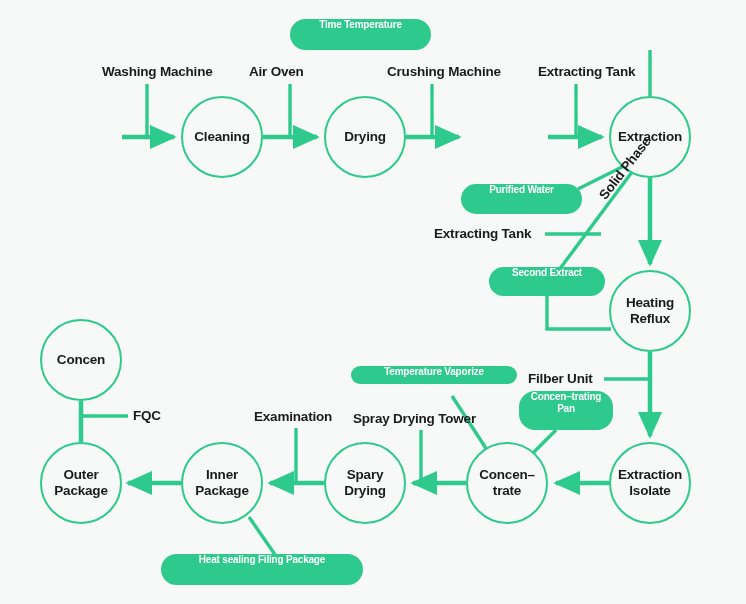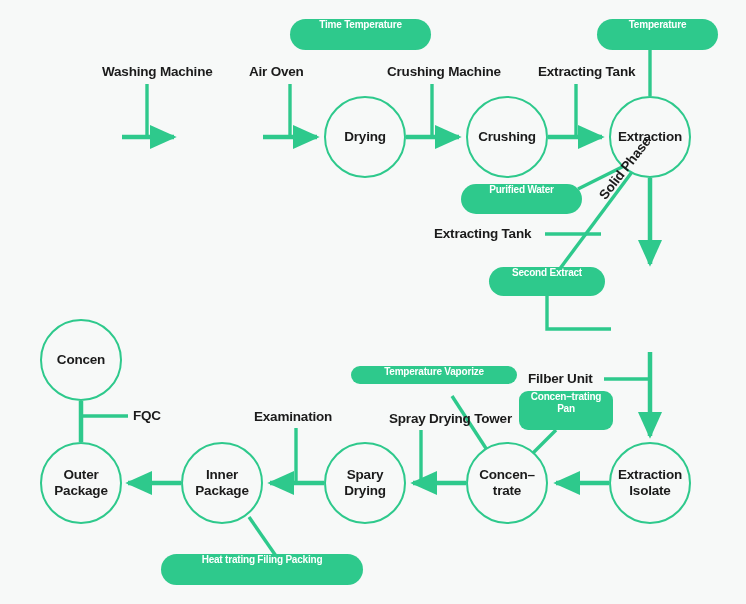--- a/index.html
+++ b/index.html
@@ -47,21 +47,21 @@
     border-radius: 999px;
     display: flex;
     justify-content: center;
     text-align: center;
     font-size: 10px;
     font-weight: 700;
     line-height: 1.16;
     letter-spacing: -0.2px;
     padding: 0 10px;
   }
-  .pill.two-line { border-radius: 9px; }
+  .pill.two-line { border-radius: 16px; }
   .anno {
     position: absolute;
     color: #1b1b1b;
     font-size: 13.5px;
     font-weight: 600;
     letter-spacing: -0.2px;
     white-space: nowrap;
   }
   .anno.rot {
     transform: rotate(-52deg);
@@ -121,33 +121,39 @@
       <line x1="421" y1="430" x2="421" y2="483"></line>
 
       <line x1="296" y1="428" x2="296" y2="483"></line>
 
       <line x1="81" y1="416" x2="128" y2="416"></line>
 
       <line x1="249" y1="517" x2="276" y2="556"></line>
     </g>
   </svg>
 
+  <div class="node" style="left:181px;top:96px;width:82px;height:82px;">
+    <div>
+        <span>Cleaning</span>
+      </div>
+  </div>
   <div class="node" style="left:324px;top:96px;width:82px;height:82px;">
     <div>
         <span>Drying</span>
       </div>
   </div>
-  <div class="node" style="left:466px;top:96px;width:82px;height:82px;">
-    <div>
-        <span>Crushing</span>
-      </div>
-  </div>
   <div class="node" style="left:609px;top:96px;width:82px;height:82px;">
     <div>
         <span>Extraction</span>
+      </div>
+  </div>
+  <div class="node" style="left:609px;top:270px;width:82px;height:82px;">
+    <div>
+        <span>Heating</span>
+        <span>Reflux</span>
       </div>
   </div>
   <div class="node" style="left:609px;top:442px;width:82px;height:82px;">
     <div>
         <span>Extraction</span>
         <span>Isolate</span>
       </div>
   </div>
   <div class="node" style="left:466px;top:442px;width:82px;height:82px;">
     <div>
@@ -175,43 +181,40 @@
   </div>
   <div class="node" style="left:40px;top:319px;width:82px;height:82px;">
     <div>
         <span>Concen</span>
       </div>
   </div>
 
   <div class="pill" style="left:290px;top:19px;width:141px;height:31px;">
     <span>Time Temperature</span>
   </div>
-  <div class="pill" style="left:597px;top:19px;width:121px;height:31px;">
-    <span>Temperature</span>
-  </div>
   <div class="pill" style="left:489px;top:267px;width:116px;height:29px;">
     <span>Second Extract</span>
   </div>
   <div class="pill" style="left:461px;top:184px;width:121px;height:30px;">
     <span>Purified Water</span>
   </div>
   <div class="pill" style="left:351px;top:366px;width:166px;height:18px;">
     <span>Temperature Vaporize</span>
   </div>
   <div class="pill two-line" style="left:519px;top:391px;width:94px;height:39px;">
     <div><span>Concen–</span><span>trating Pan</span></div>
   </div>
   <div class="pill" style="left:161px;top:554px;width:202px;height:31px;">
-    <span>Heat trating Filing Packing</span>
+    <span>Heat sealing Filing Package</span>
   </div>
 
   <div class="anno" style="left:102px;top:64px;"><span>Washing Machine</span></div>
   <div class="anno" style="left:249px;top:64px;"><span>Air Oven</span></div>
   <div class="anno" style="left:387px;top:64px;"><span>Crushing Machine</span></div>
   <div class="anno" style="left:538px;top:64px;"><span>Extracting Tank</span></div>
   <div class="anno" style="left:434px;top:226px;"><span>Extracting Tank</span></div>
   <div class="anno rot" style="left:596px;top:193px;"><span>Solid Phase</span></div>
   <div class="anno" style="left:528px;top:371px;"><span>Filber Unit</span></div>
-  <div class="anno" style="left:353px;top:411px;margin-left:36px;"><span>Spray Drying Tower</span></div>
+  <div class="anno" style="left:353px;top:411px;"><span>Spray Drying Tower</span></div>
   <div class="anno" style="left:254px;top:409px;"><span>Examination</span></div>
   <div class="anno" style="left:133px;top:408px;"><span>FQC</span></div>
 
 </div>
 
 </body></html>

